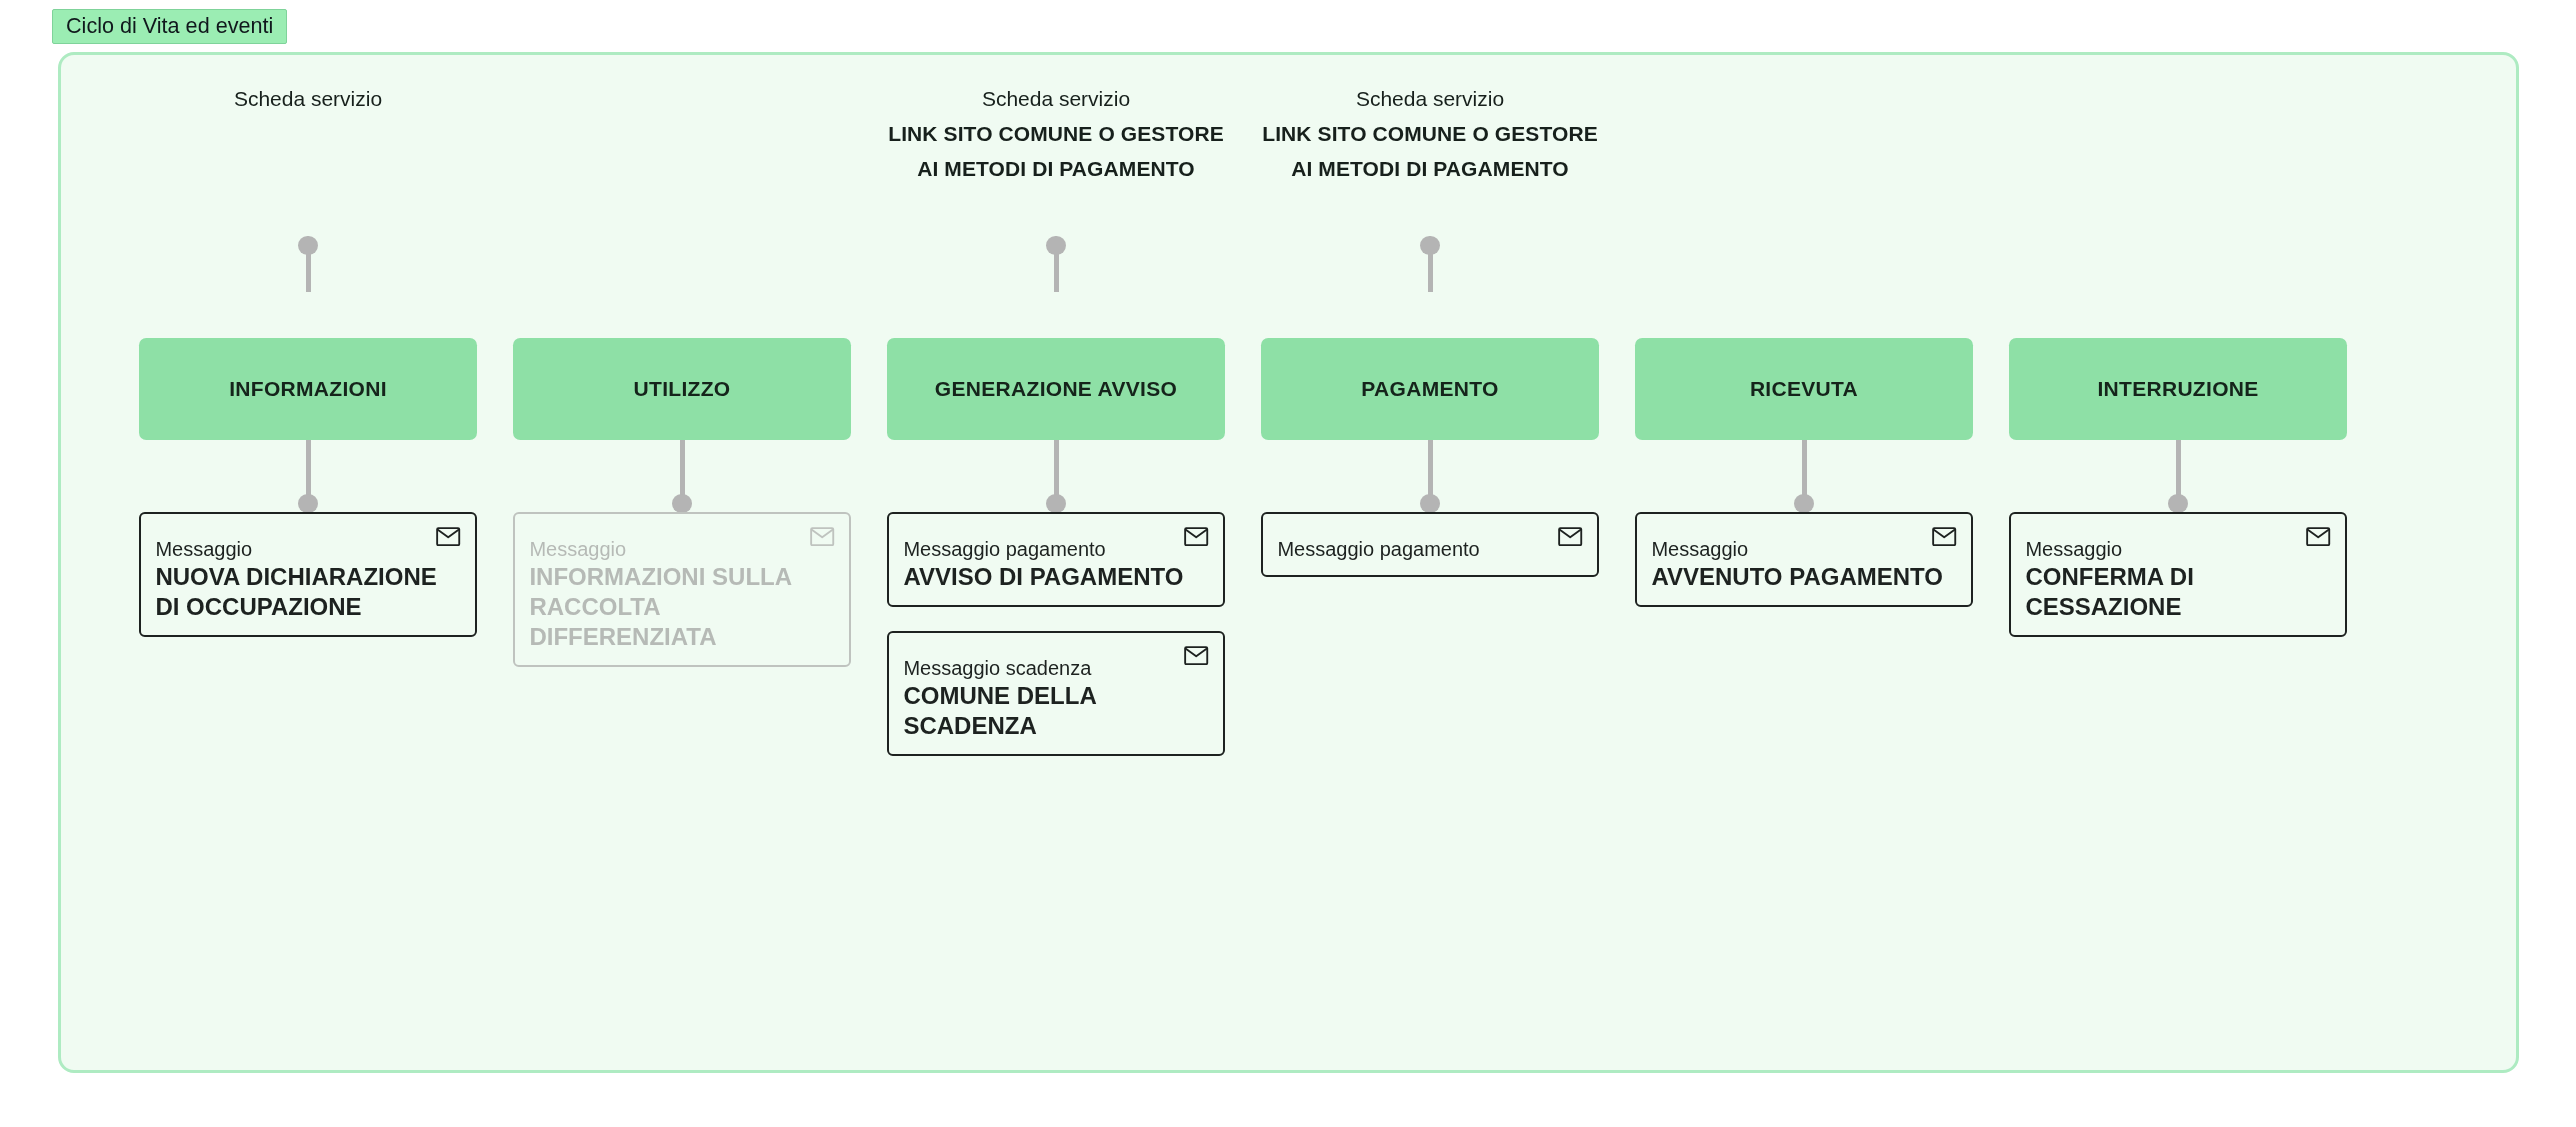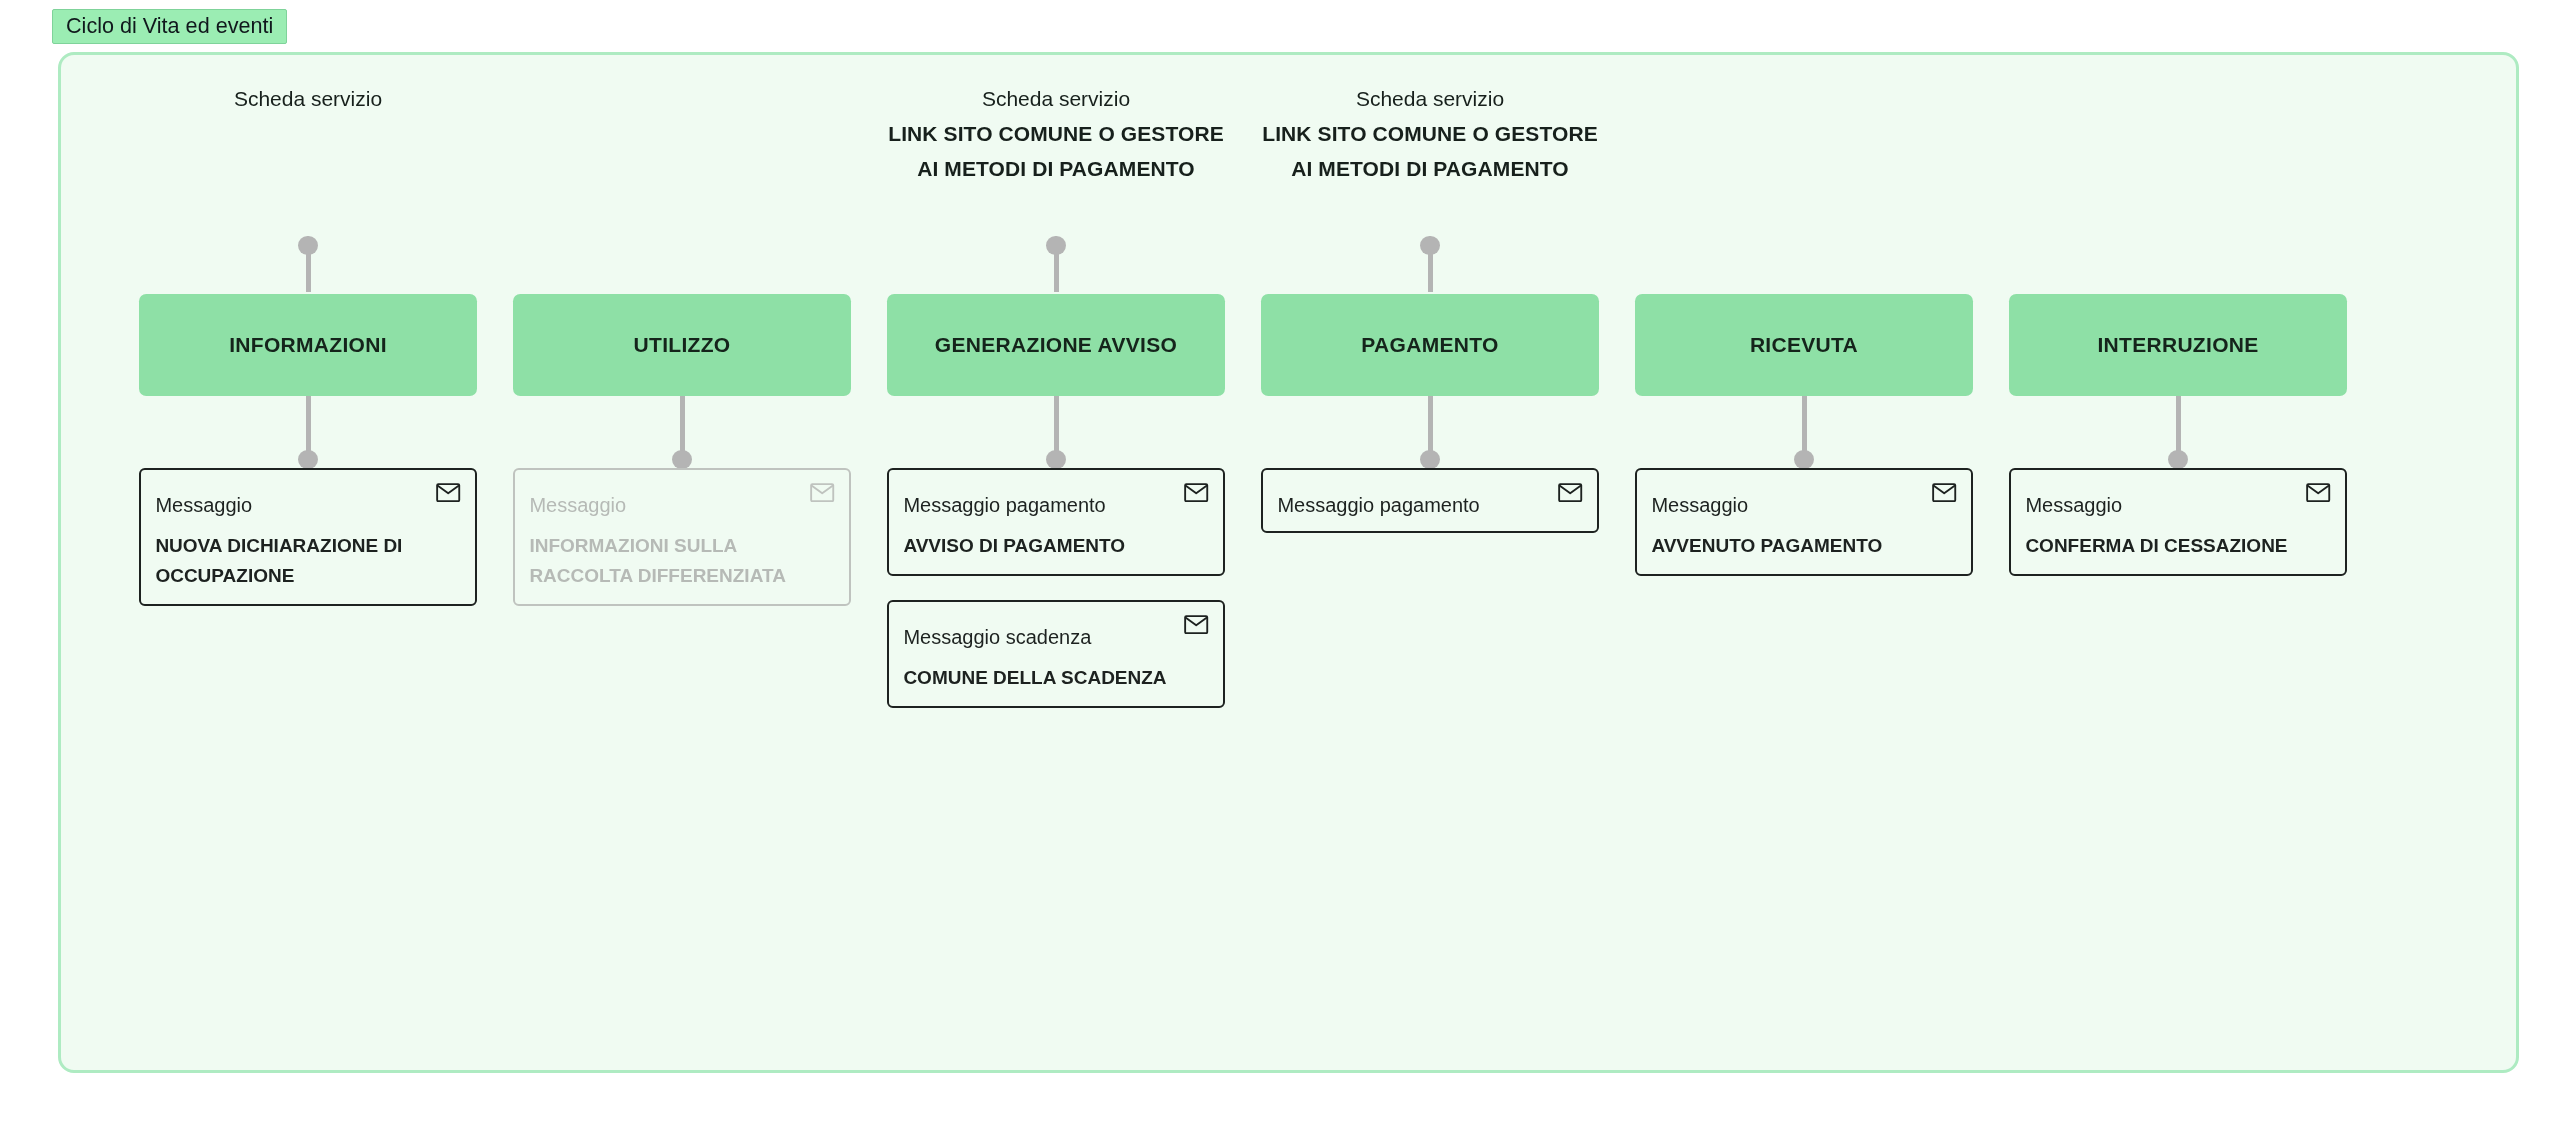--- a/index.html
+++ b/index.html
@@ -96,20 +96,21 @@
     width:100%;
     height:102px;
     background:#8EE0A6;
     border-radius:7.2px;
     display:flex;align-items:center;justify-content:center;
     font-size:21px;
     font-weight:700;
     color:#15241B;
     letter-spacing:0.3px;
     text-align:center;
+    margin-top:44px;
   }
 
   
   .cards{
     width:100%;
     display:flex;
     flex-direction:column;
     align-items:center;
     gap:24px;
   }
@@ -129,25 +130,25 @@
   }
   .msg-kind{
     font-size:20px;
     line-height:26px;
     color:#1D2220;
     font-weight:400;
     white-space:nowrap;
     margin-top:12px;
   }
   .msg-title{
-    font-size:19px;
+    font-size:24px;
     line-height:30px;
     font-weight:700;
     color:#1D2220;
-    margin-top:13px;
+    margin-top:0;
   }
   .env{flex:none;margin-top:2.9px;}
   .env svg{display:block;}
 
   .msg.disabled{border-color:#BFC3BF;}
   .msg.disabled .msg-kind,
   .msg.disabled .msg-title{color:#B6BAB6;}
   .msg.disabled .env svg{stroke:#BFC3BF;}
 </style>
 </head>

